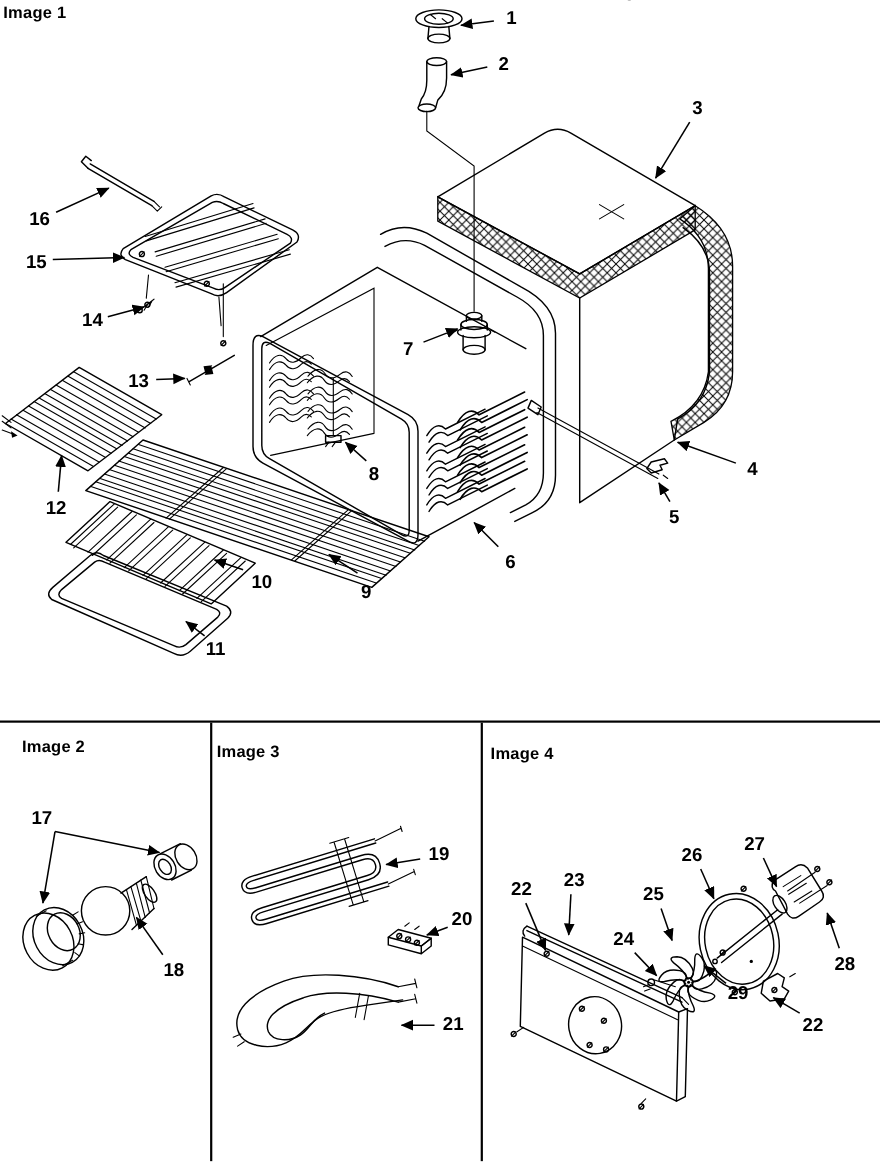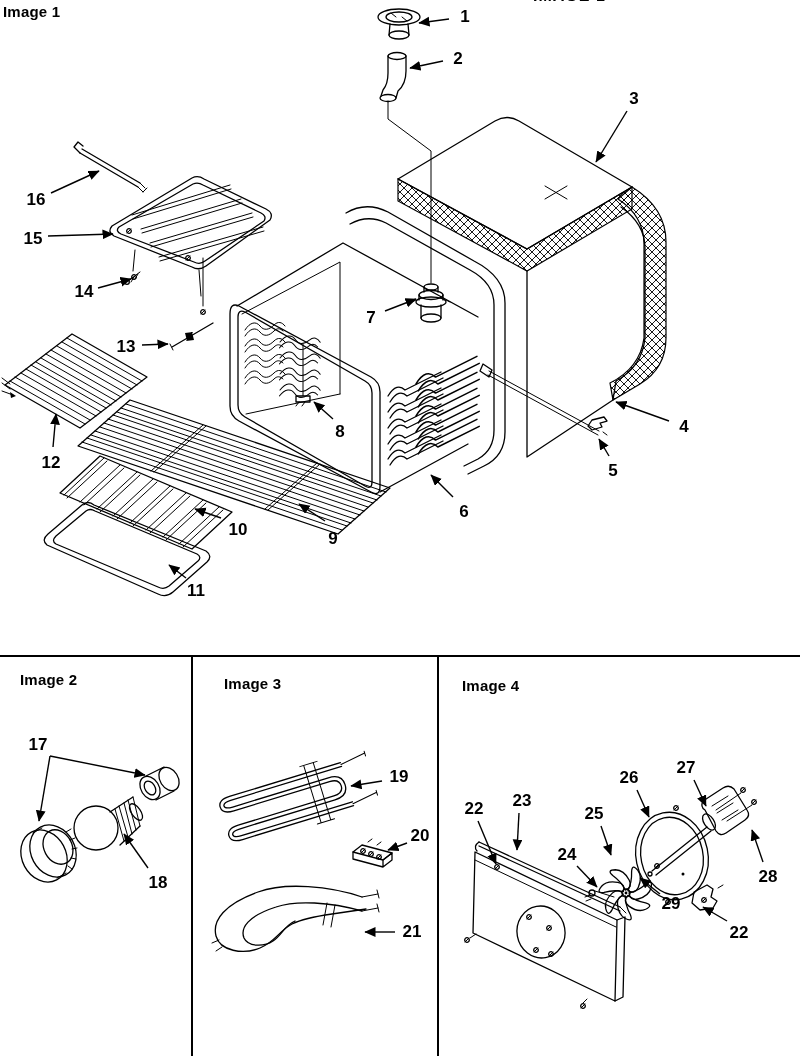--- a/index.html
+++ b/index.html
@@ -27,22 +27,22 @@
 <body>
 
 <div class="page">
 
   <div class="clip-header">
     <span>IMAGE 1</span>
   </div>
 
   <div class="sec-heading" style="left:3px;top:3px;">Image 1</div>
   <div class="sec-heading" style="left:20px;top:671px;">Image 2</div>
-  <div class="sec-heading" style="left:224px;top:675px;text-align:right;">Image 3</div>
-  <div class="sec-heading" style="left:462px;top:677px;">Image 4</div>
+  <div class="sec-heading" style="left:197px;top:675px;text-align:right;">Image 3</div>
+  <div class="sec-heading" style="left:446px;top:677px;">Image 4</div>
 
   <div class="bottom-row">
     <div class="panel panel-2"></div>
     <div class="panel panel-3"></div>
     <div class="panel panel-4"></div>
   </div>
 
   <svg class="art" viewBox="0 0 800 1056">
     <defs>
       <pattern id="xh" width="8" height="8" patternUnits="userSpaceOnUse">

